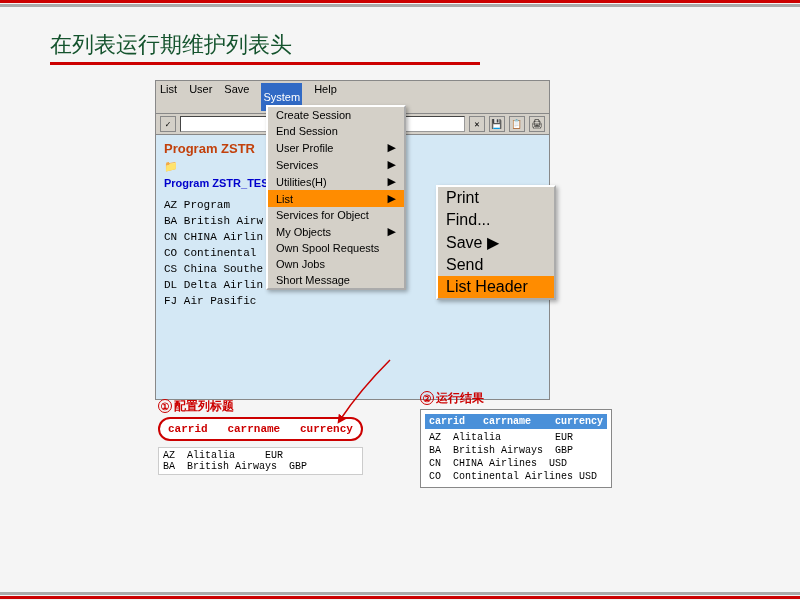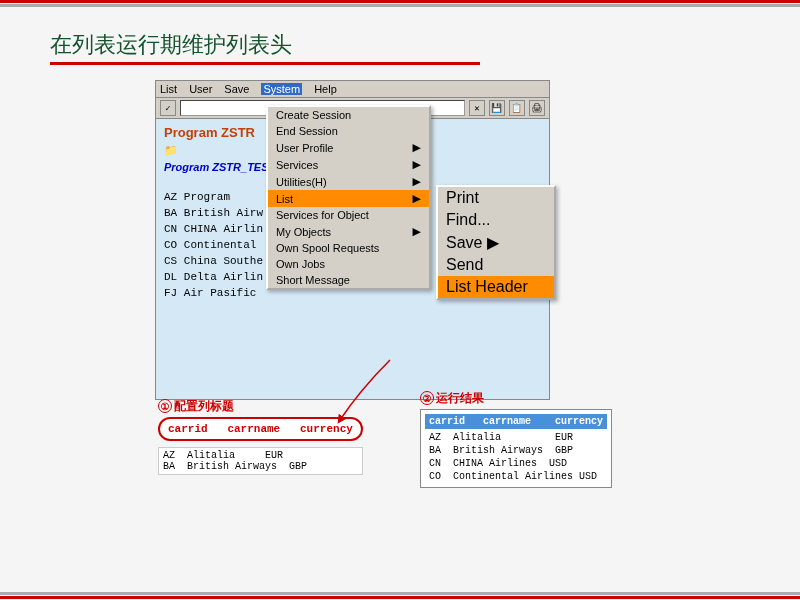--- a/index.html
+++ b/index.html
@@ -90,21 +90,21 @@
       font-size: 11px;
       font-family: Arial, sans-serif;
     }
     .menu-item {
       cursor: pointer;
       color: #000;
     }
     .menu-item.active {
       background: #316ac5;
       color: #fff;
-      padding: 0 2px;
+      padding: 8px 2px;
     }
 
     
     .toolbar {
       background: #d4d0c8;
       border-bottom: 1px solid #888;
       padding: 2px 4px;
       display: flex;
       align-items: center;
       gap: 4px;
@@ -146,22 +146,21 @@
       display: flex;
       align-items: center;
       gap: 4px;
       margin-bottom: 4px;
     }
 
     .program-subtitle {
       color: #0000cc;
       font-size: 11px;
       font-weight: bold;
-      margin-bottom: 16px;
-      font-style: italic;
+      margin-bottom: 8px;
     }
 
     .data-table {
       font-family: 'Courier New', monospace;
       font-size: 11px;
       color: #000;
     }
     .data-row {
       line-height: 16px;
     }
@@ -170,21 +169,21 @@
     .context-menu-overlay {
       position: absolute;
       top: 24px;
       left: 110px;
       z-index: 10;
     }
 
     .dropdown-main {
       background: #d4d0c8;
       border: 2px outset #fff;
-      width: 165px;
+      width: 140px;
       font-family: Arial, sans-serif;
       font-size: 11px;
       box-shadow: 2px 2px 4px rgba(0,0,0,0.3);
     }
 
     .dropdown-item {
       padding: 2px 8px;
       color: #000;
       cursor: pointer;
       display: flex;

